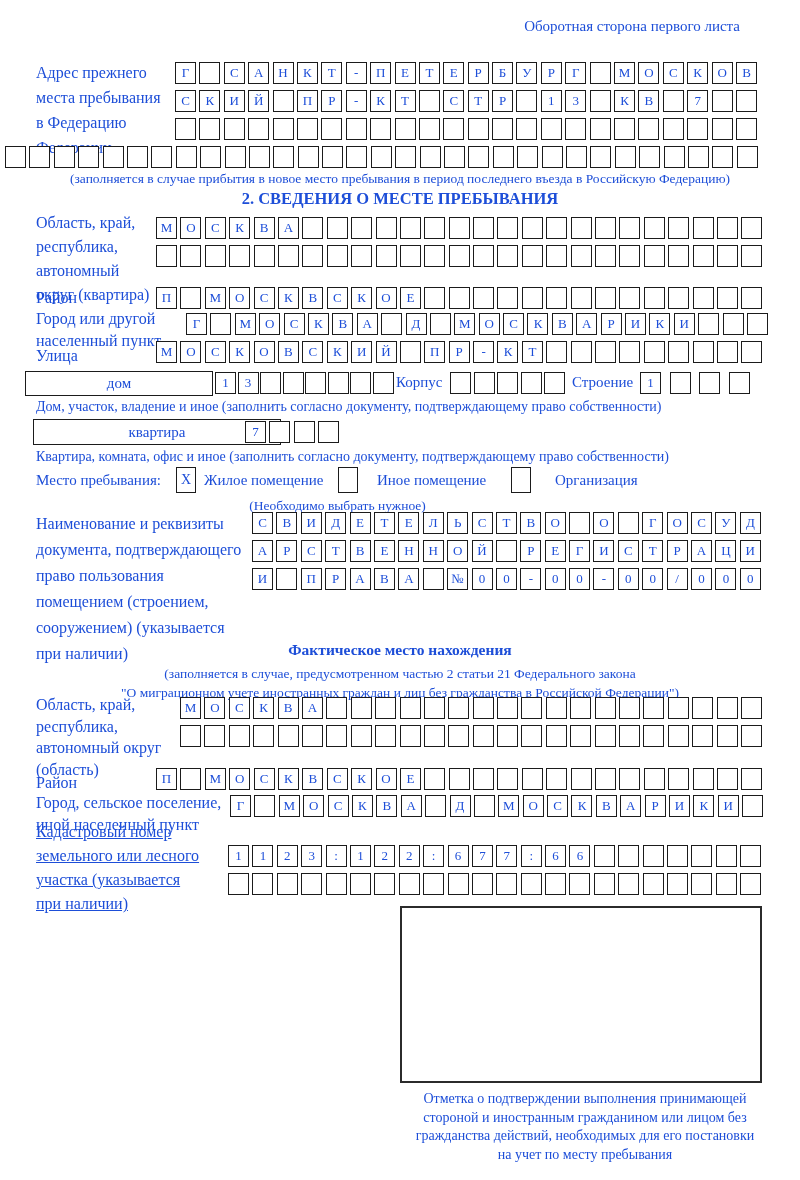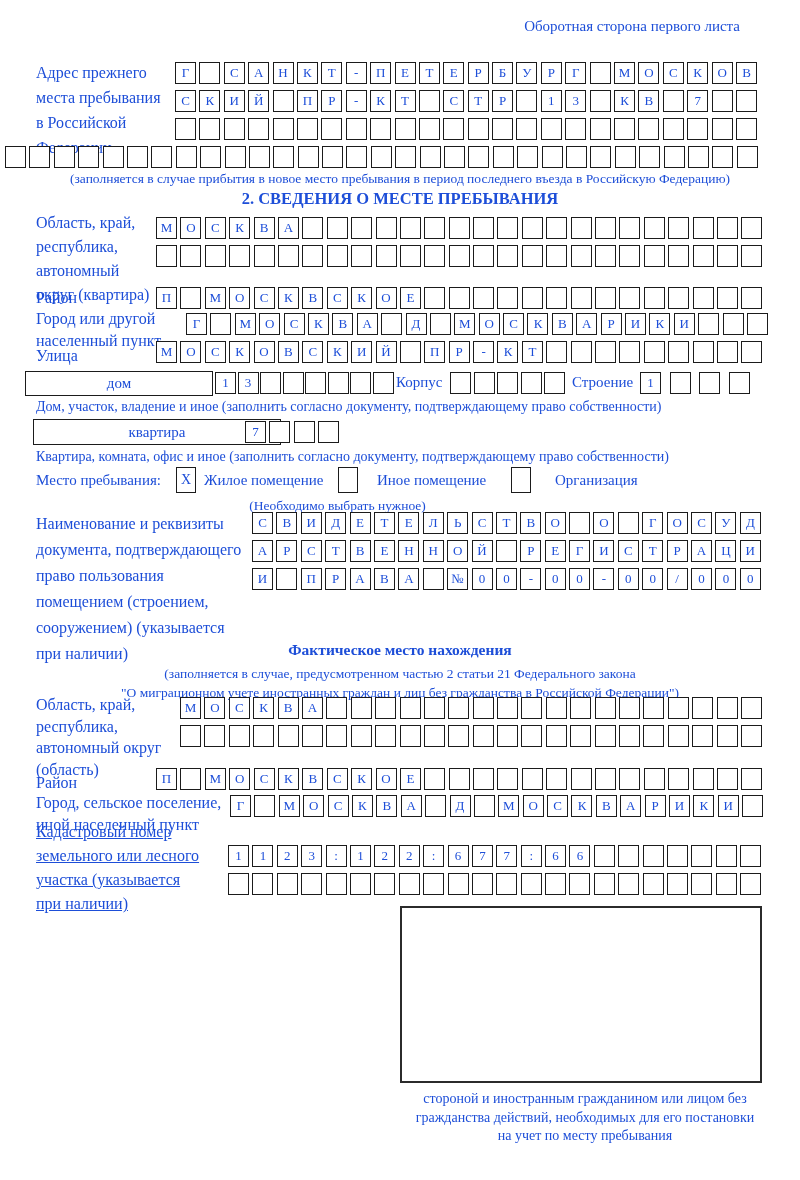--- a/index.html
+++ b/index.html
@@ -24,21 +24,21 @@
 </head>
 <body>
 
 <div class="page">
 
   <div class="hdr">Оборотная сторона первого листа</div>
 
   <div class="lbl" style="left:36px;top:60px;">
       <div>Адрес прежнего</div>
       <div>места пребывания</div>
-      <div>в Российской</div>
+      <div>в Федерацию</div>
       <div>Федерации</div>
     </div>
   <div class="cellrow" style="left:175px;top:62px;">
       <span class="cell">Г</span>
       <span class="cell"></span>
       <span class="cell">С</span>
       <span class="cell">А</span>
       <span class="cell">Н</span>
       <span class="cell">К</span>
       <span class="cell">Т</span>
@@ -596,18 +596,19 @@
       <span class="cell"></span>
       <span class="cell"></span>
       <span class="cell"></span>
       <span class="cell"></span>
       <span class="cell"></span>
       <span class="cell"></span>
     </div>
 
   <div class="stamp" style="left:400px;top:906px;width:362px;height:177px;"></div>
   <div class="cap" style="left:395px;top:1090px;width:380px;text-align:center;line-height:18.5px;font-size:14px;">
+      <div>Отметка о подтверждении выполнения принимающей</div>
       <div>стороной и иностранным гражданином или лицом без</div>
       <div>гражданства действий, необходимых для его постановки</div>
       <div>на учет по месту пребывания</div>
     </div>
 
 </div>
 
 </body></html>

